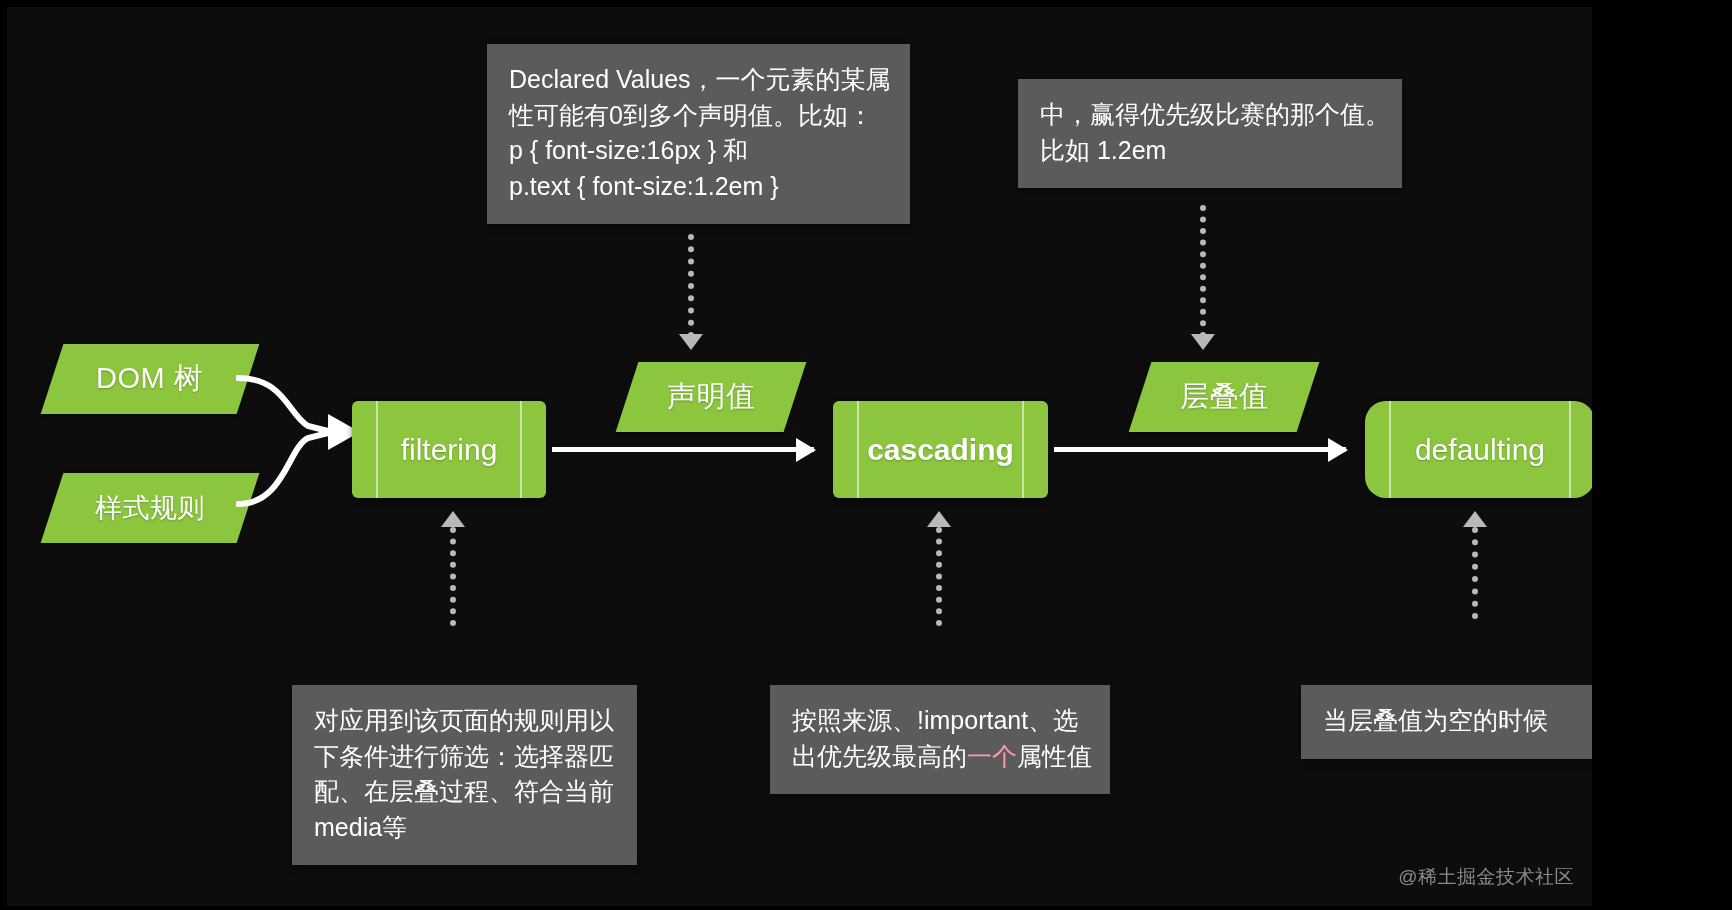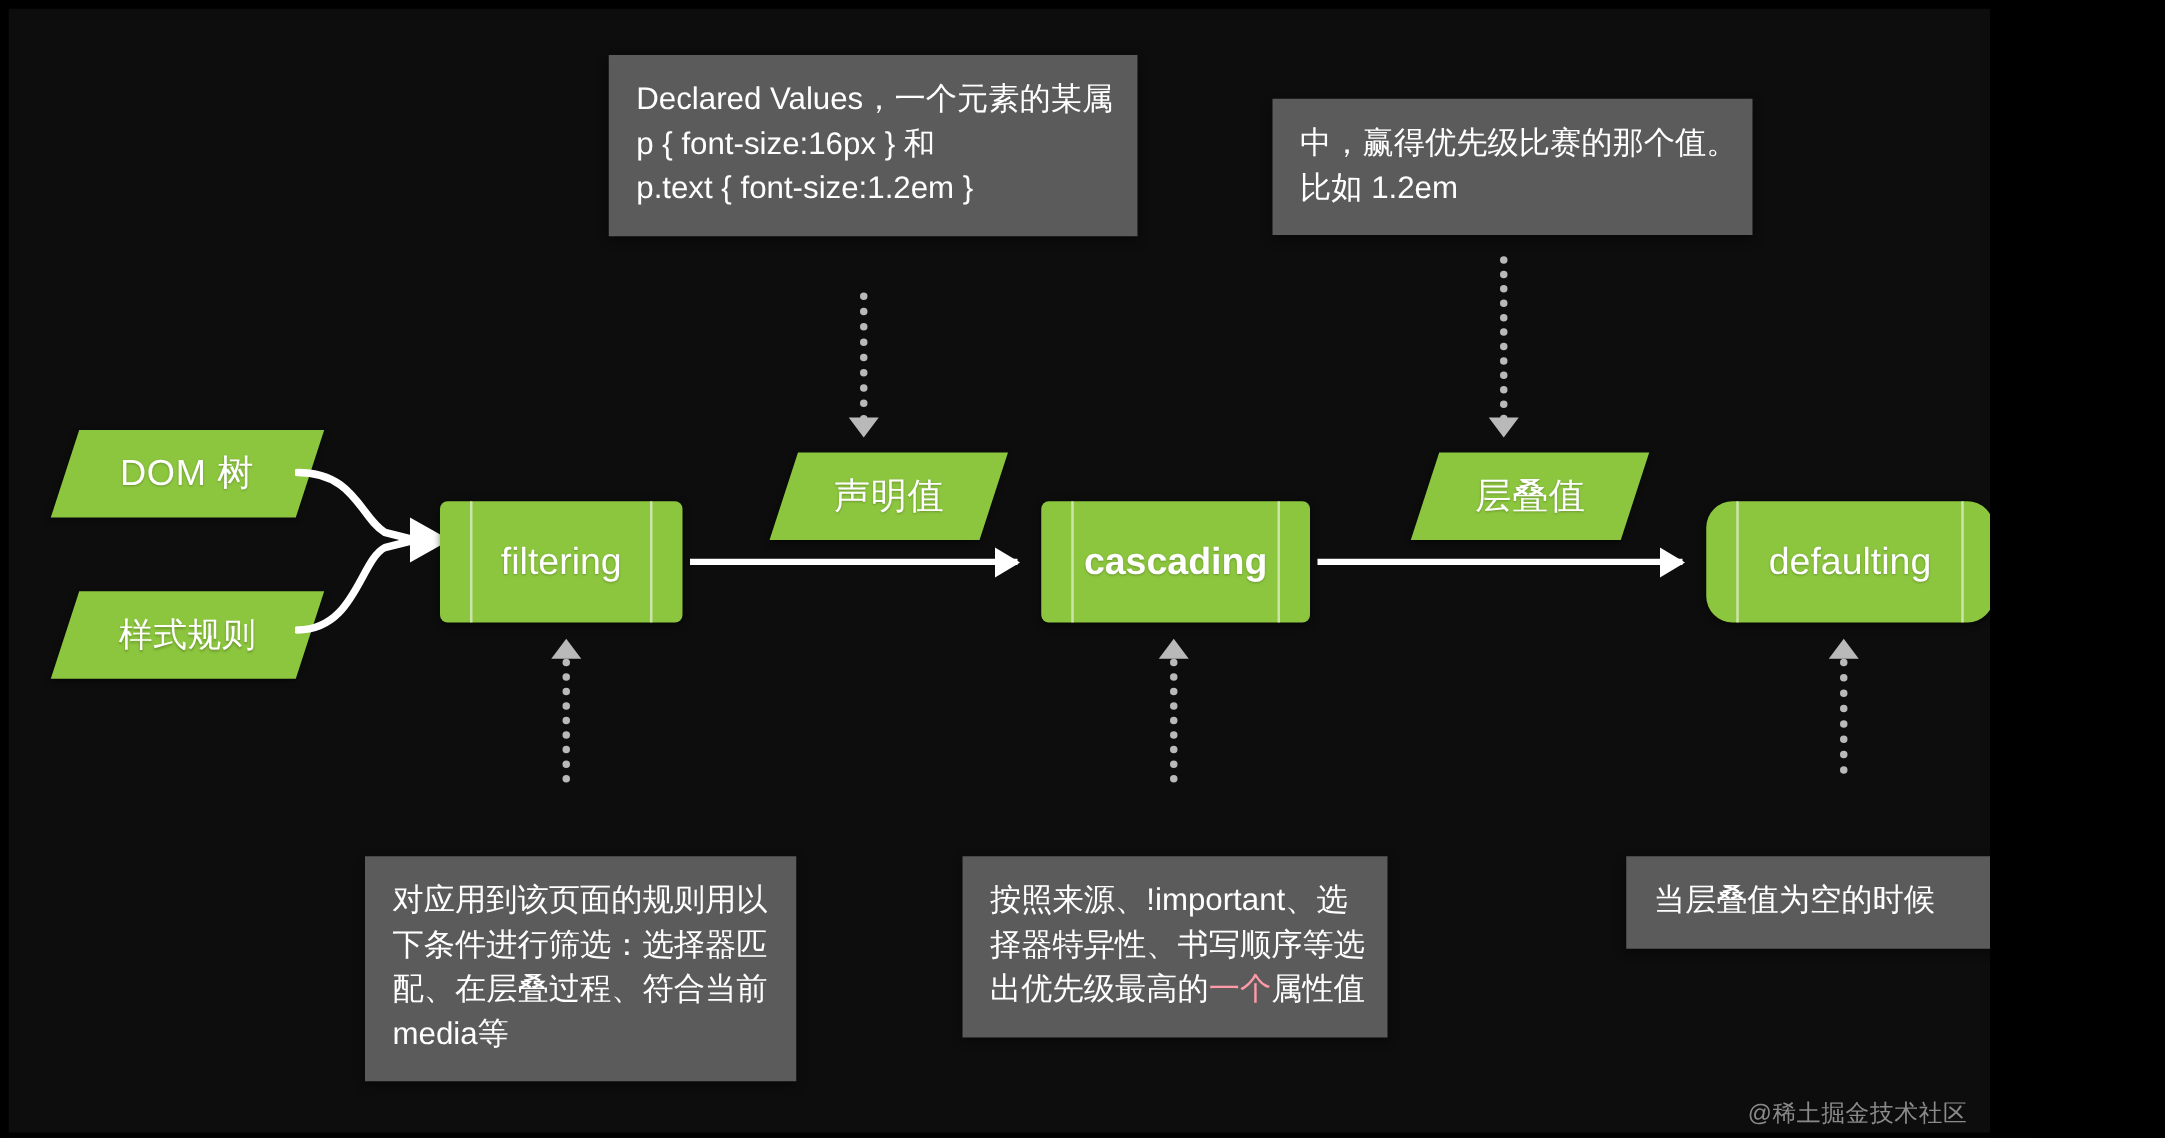--- a/index.html
+++ b/index.html
@@ -121,33 +121,34 @@
     border-left: 12px solid transparent;
     border-right: 12px solid transparent;
     border-bottom: 16px solid #b9b9b9;
   }
   .merge-svg { position: absolute; left: 236px; top: 352px; }
 
   
   .watermark {
     position: absolute;
     right: 18px;
-    bottom: 6px;
+    bottom: 20px;
     color: #8a8a8a;
     font-size: 19px;
     letter-spacing: 0.5px;
   }
 </style>
 </head>
 <body>
 
 <div id="stage">
 
   <div class="callout" style="left:487px; top:44px; width:423px;">
     <span class="ln">Declared Values，一个元素的某属</span>
+    <span class="ln">性可能有0到多个声明值。比如：</span>
     <span class="ln">p { font-size:16px } 和</span>
     <span class="ln">p.text { font-size:1.2em }</span>
   </div>
 
   <div class="callout" style="left:1018px; top:79px; width:384px;">
     <span class="ln">中，赢得优先级比赛的那个值。</span>
     <span class="ln">比如 1.2em</span>
   </div>
 
   <div class="dotted" style="left:688px; top:234px; height:104px;"></div>
@@ -213,23 +214,20 @@
     <span class="ln">下条件进行筛选：选择器匹</span>
     <span class="ln">配、在层叠过程、符合当前</span>
     <span class="ln">media等</span>
   </div>
 
   <div class="callout" style="left:770px; top:685px; width:340px;">
     <span class="ln">
       <span>按照来源、!important、选</span>
     </span>
     <span class="ln">
-      <span>择器特异性、书写顺序等选</span>
-    </span>
-    <span class="ln">
       <span>出优先级最高的</span><span class="hl">一个</span><span>属性值</span>
     </span>
   </div>
 
   <div class="callout" style="left:1301px; top:685px; width:300px;">
     <span class="ln">当层叠值为空的时候</span>
   </div>
 
   <div class="watermark">@稀土掘金技术社区</div>
 

